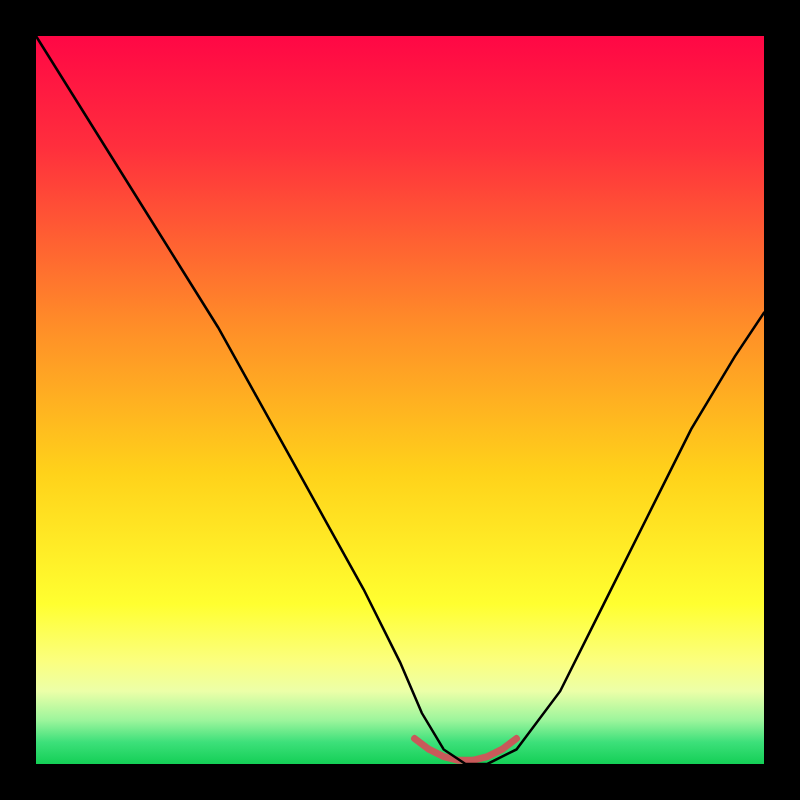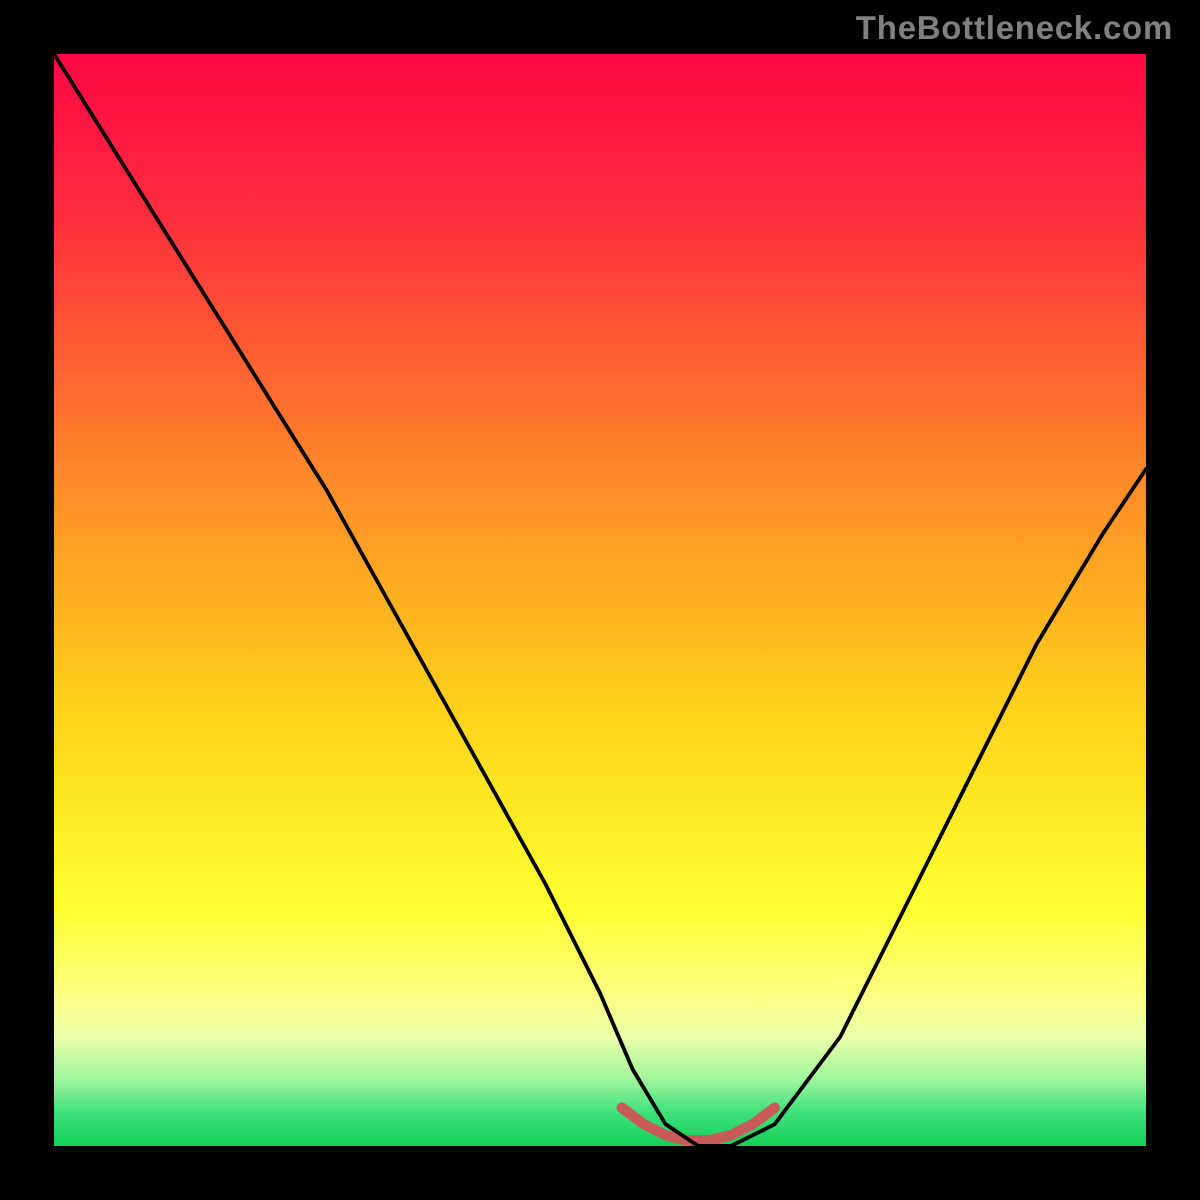--- a/index.html
+++ b/index.html
@@ -49,21 +49,20 @@
     top: 0;
     width: 100%;
     height: 100%;
     z-index: 10;
   }
 </style>
 </head>
 <body>
 <div class="frame">
 
-  <div class="watermark">TheBottleneck.com</div>
 
   <div class="plot-area">
     <svg class="gradient-bg" viewBox="0 0 100 100" preserveAspectRatio="none">
       <defs>
         <linearGradient id="bgGrad" x1="0" y1="0" x2="0" y2="1">
         <stop offset="0%" stop-color="#ff0745"></stop>
             <stop offset="15%" stop-color="#ff2e3d"></stop>
             <stop offset="40%" stop-color="#ff8e28"></stop>
             <stop offset="60%" stop-color="#ffd21a"></stop>
             <stop offset="78%" stop-color="#ffff30"></stop>

